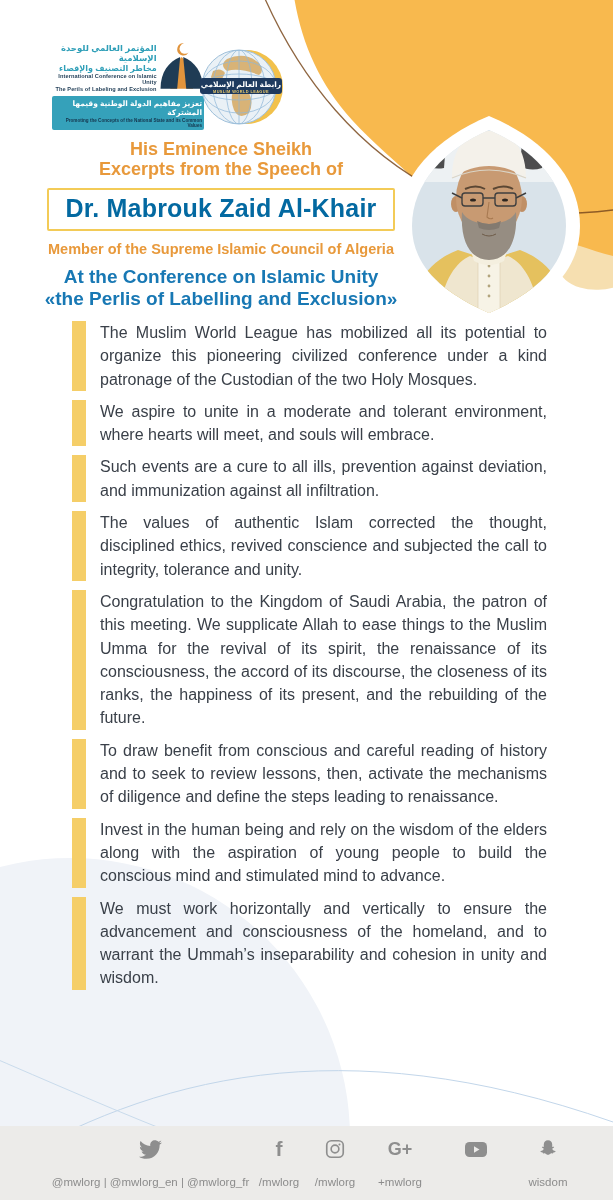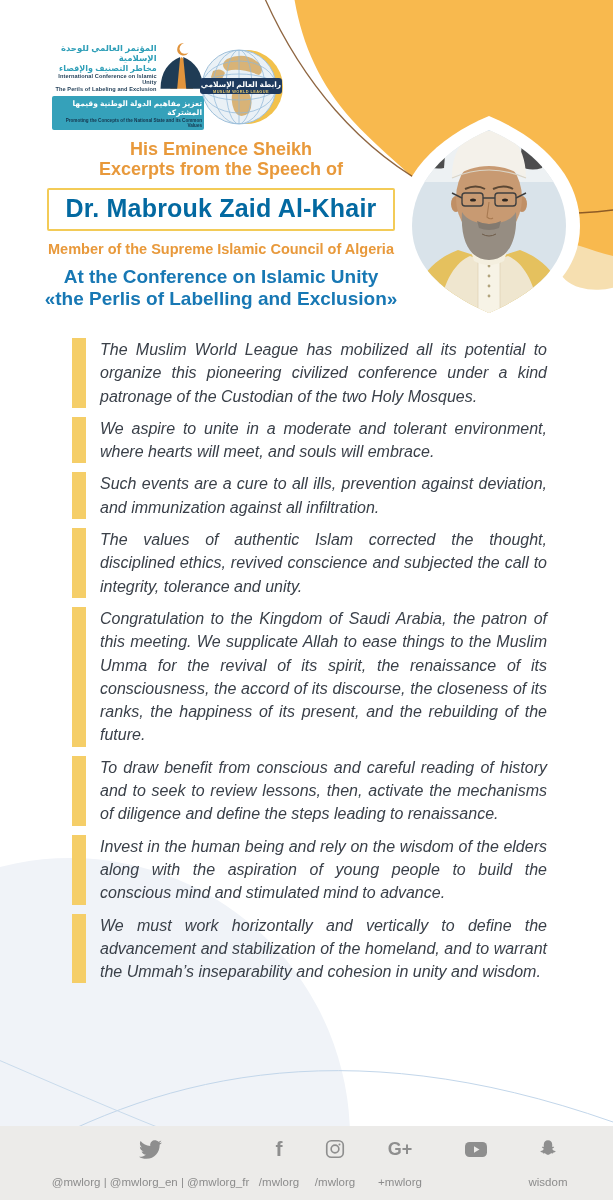--- a/index.html
+++ b/index.html
@@ -31,21 +31,21 @@
   .hero{position:absolute;left:0;top:139px;width:442px;text-align:center;}
   .kicker{font-size:18px;line-height:20px;font-weight:800;color:#E8993B;}
   .namebox{
     display:inline-block;margin-top:9px;padding:4px 16px 6px;background:#fff;
     border:2px solid #F3CB57;border-radius:2px;
     font-size:25px;font-weight:800;color:#0369a1;letter-spacing:.2px;
   }
   .subtitle{margin-top:10px;font-size:14.5px;font-weight:600;color:#E8993B;}
   .event{margin-top:9px;font-size:19px;line-height:22px;font-weight:800;color:#1878B4;}
   
-  .quotes{position:absolute;left:72px;top:338px;width:475px;font-style:italic;}
+  .quotes{position:absolute;left:72px;top:321px;width:475px;}
   .quote{display:flex;margin-bottom:9px;}
   .qbar{width:14px;background:#F5CE68;margin-right:14px;flex:none;}
   .qtx{width:447px;font-size:16px;line-height:23.3px;color:#3A4049;text-align:justify;font-weight:500;}
   
   .footer{position:absolute;left:0;bottom:0;width:613px;height:74px;background:#ECEBE9;}
   .frow{display:flex;align-items:flex-start;padding:11px 0 0 48px;}
   .fgroup{display:flex;flex-direction:column;align-items:center;}
   .fg-tw{width:205px;} .fg-fb{width:52px;} .fg-ig{width:60px;}
   .fg-gp{width:70px;} .fg-yt{width:82px;gap:48px;} .fg-sc{width:62px;}
   .ficon{height:24px;display:flex;align-items:center;justify-content:center;color:#8E8E8E;}
@@ -213,21 +213,21 @@
     <div class="quote">
       <div class="qbar"></div>
       <div class="qtx">To draw benefit from conscious and careful reading of history and to seek to review lessons, then, activate the mechanisms of diligence and define the steps leading to renaissance.</div>
     </div>
     <div class="quote">
       <div class="qbar"></div>
       <div class="qtx">Invest in the human being and rely on the wisdom of the elders along with the aspiration of young people to build the conscious mind and stimulated mind to advance.</div>
     </div>
     <div class="quote">
       <div class="qbar"></div>
-      <div class="qtx">We must work horizontally and vertically to define the advancement and stabilization of the homeland, and to warrant the Ummah’s inseparability and cohesion in unity and wisdom.</div>
+      <div class="qtx">We must work horizontally and vertically to ensure the advancement and consciousness of the homeland, and to warrant the Ummah’s inseparability and cohesion in unity and wisdom.</div>
     </div>
   </div>
 
   <div class="footer">
     <div class="frow">
       <div class="fgroup fg-tw">
         <div class="ficon">
           <svg width="23" height="23" viewBox="0 0 24 24" fill="#8E8E8E">
               <path d="M23.95 4.57c-.88.39-1.83.65-2.82.77 1.01-.61 1.79-1.57 2.16-2.72-.95.56-2 .96-3.13 1.18C19.26 2.84 17.99 2.24 16.57 2.24c-2.72 0-4.92 2.2-4.92 4.92 0 .39.04.76.13 1.12C7.69 8.09 4.07 6.13 1.64 3.16c-.43.72-.67 1.56-.67 2.47 0 1.71.87 3.21 2.19 4.1-.81-.03-1.57-.25-2.23-.62v.06c0 2.39 1.69 4.37 3.95 4.83-.41.11-.85.17-1.3.17-.31 0-.62-.03-.92-.09.63 1.95 2.45 3.38 4.6 3.42-1.68 1.32-3.81 2.1-6.1 2.1-.39 0-.78-.02-1.17-.07 2.19 1.39 4.77 2.21 7.56 2.21 9.05 0 14-7.5 14-13.99 0-.21 0-.42-.02-.63.96-.69 1.8-1.56 2.46-2.55z"></path>
             </svg>

